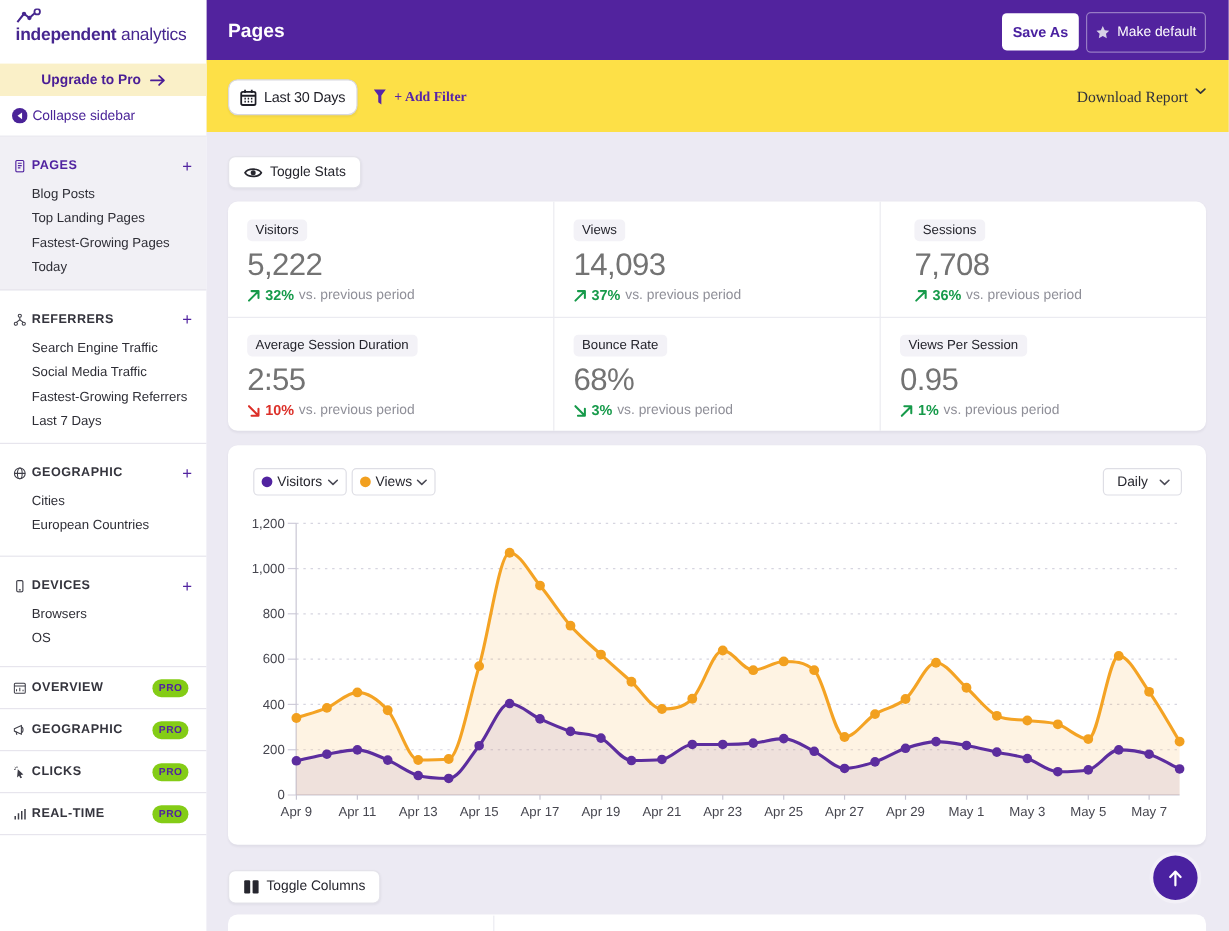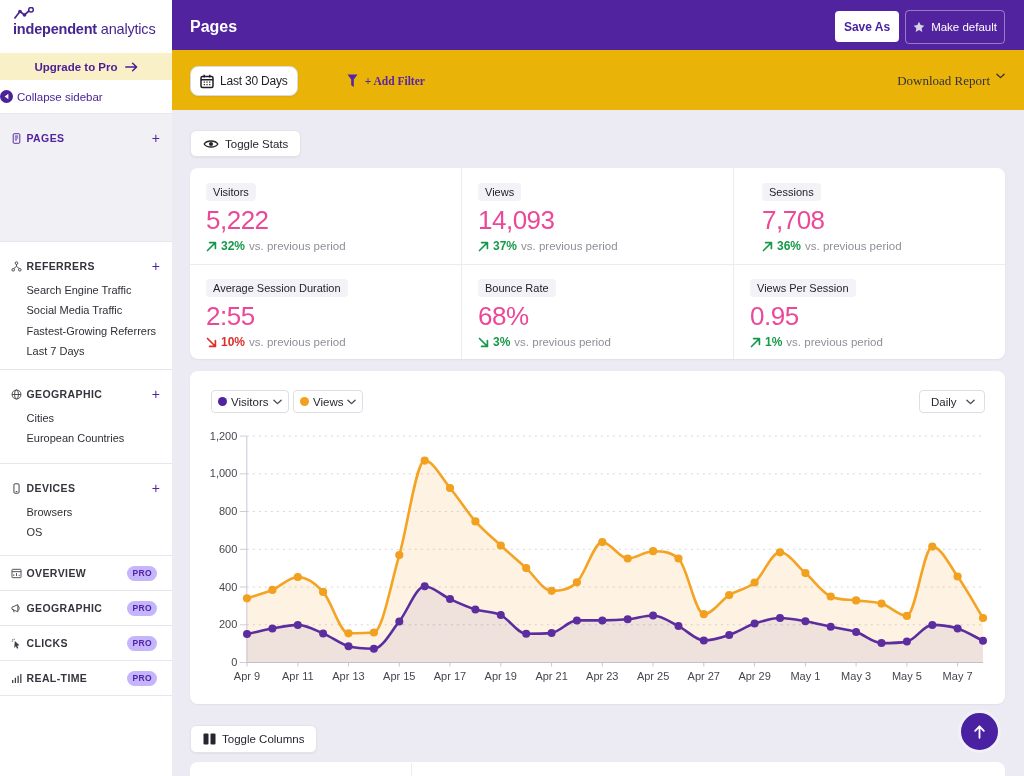--- a/index.html
+++ b/index.html
@@ -5,49 +5,49 @@
 <style>
   * { margin:0; padding:0; box-sizing:border-box; }
   html,body { width:1024px; height:776px; overflow:hidden; }
   body { font-family:"Liberation Sans", sans-serif; background:#eceaf3; position:relative; }
   .sidebar { position:absolute; left:0; top:0; width:172px; height:776px; background:#fff; z-index:5; }
   .logoblk { height:53px; display:flex; align-items:center; padding-left:13px; position:relative; }
   .logotxt { font-size:14.5px; color:#46268f; letter-spacing:-0.2px; margin-top:4px; white-space:nowrap; }
   .logotxt b { font-weight:700; }
   .logozig { position:absolute; left:13px; top:7px; }
   .upgrade { height:27px; background:#faf0c8; display:flex; align-items:center; justify-content:center; gap:7px; font-size:11.5px; font-weight:700; color:#4a1d96; }
-  .collapse { height:34px; display:flex; align-items:center; gap:4px; font-size:11.5px; color:#4a2398; border-bottom:1px solid #e7e5ed; }
+  .collapse { height:34px; display:flex; align-items:center; padding-left:10px; gap:4px; font-size:11.5px; color:#4a2398; border-bottom:1px solid #e7e5ed; }
   .sect { padding:13px 12px 0 11px; border-bottom:1px solid #e7e5ed; overflow:hidden; }
   .sect.h128 { height:128px; } .sect.h94 { height:94px; } .sect.h92 { height:92px; }
   .sect.active { background:#f1f0f5; }
   .secthead { display:flex; align-items:center; height:22px; }
   .secthead .sicon { width:11px; height:11px; margin-right:4.5px; flex:none; }
   .secthead .slabel { font-size:10.5px; font-weight:700; letter-spacing:0.4px; color:#34343d; flex:1; }
   .sect.active .slabel { color:#5123a0; }
   .plus { color:#5123a0; font-size:14px; font-weight:400; line-height:12px; }
   .sitems { margin:3px 0 0 15.5px; }
   .sitems div { font-size:11px; color:#2e2e36; line-height:20.4px; white-space:nowrap; }
   .prorow { height:35px; display:flex; align-items:center; padding:0 12px 0 11px; border-bottom:1px solid #e7e5ed; }
   .prorow .sicon { width:11px; height:11px; margin-right:4.5px; flex:none; }
   .prorow .slabel { font-size:10.5px; font-weight:700; letter-spacing:0.4px; color:#34343d; flex:1; }
-  .probadge { background:#c4b5fd; color:#5123a0; font-size:8.5px; font-weight:700; letter-spacing:0.4px; border-radius:8px; padding:2.5px 5px; margin-right:3px; }
+  .probadge { background:#84cc16; color:#5123a0; font-size:8.5px; font-weight:700; letter-spacing:0.4px; border-radius:8px; padding:2.5px 5px; margin-right:3px; }
   .main { position:absolute; left:172px; top:0; width:852px; height:776px; }
   .pghead { height:50px; background:#52239e; display:flex; align-items:center; padding:3px 19px 0 18px; }
   .pghead h1 { color:#fff; font-size:16px; font-weight:700; flex:1; }
   .btn-saveas { background:#fff; color:#4a21a0; font-size:12px; font-weight:700; border-radius:4px; height:31px; padding:0 9px; display:flex; align-items:center; margin-right:6px; }
   .btn-mkdef { border:1px solid rgba(255,255,255,0.4); color:#fff; font-size:11.5px; font-weight:400; border-radius:4px; height:31px; padding:16px 7px; display:flex; align-items:center; gap:6px; }
-  .filterbar { height:60px; background:#eab308; display:flex; align-items:center; padding:2px 19px 0 18px;gap:36px; }
+  .filterbar { height:60px; background:#fde047; display:flex; align-items:center; padding:2px 19px 0 18px; }
   .btn-date { background:#fff; border:1px solid #d8d8df; border-radius:8px; height:30px; padding:0 9px; display:flex; align-items:center; gap:6px; font-size:12px; letter-spacing:-0.2px; color:#1e1e26; box-shadow:0 1px 2px rgba(16,24,40,.06); }
   .addfilter { display:flex; align-items:center; gap:7px; margin-left:13px; font-size:11.5px; font-weight:700; color:#5724a8; flex:1;font-family:Liberation Serif, serif; }
   .dlreport { font-size:13px; color:#32323c; display:flex; align-items:flex-start; gap:6px;font-family:Liberation Serif, serif; }
   .btn-white { background:#fff; border:1px solid #e4e3ea; border-radius:6px; display:flex; align-items:center; gap:6px; font-size:11.5px; color:#26262e; box-shadow:0 1px 2px rgba(16,24,40,.05); }
   .card { position:absolute; background:#fff; border-radius:8px; box-shadow:0 1px 2px rgba(16,24,40,.05); }
   .statcell { position:absolute; padding:14px 16px; }
   .statpill { display:inline-block; background:#f3f2f7; border-radius:4px; padding:3px 7px; font-size:11px; color:#23232b; }
-  .statnum { font-size:26px; line-height:27px; font-weight:400; color:#ec4899; margin-top:6px; letter-spacing:-0.5px; }
+  .statnum { font-size:26px; line-height:27px; font-weight:400; color:#737373; margin-top:6px; letter-spacing:-0.5px; }
   .statchg { margin-top:5px; font-size:11.5px; color:#8f8f98; display:flex; align-items:center; gap:4px; }
   .statchg b.g { color:#169a4a; font-size:12px; }
   .statchg b.r { color:#dc2f28; font-size:12px; }
   .vdiv { position:absolute; width:1px; background:#ebebf1; }
   .hdiv { position:absolute; height:1px; background:#ebebf1; }
   .chip { position:absolute; background:#fff; border:1px solid #dedee5; border-radius:4px; height:23px; display:flex; align-items:center; gap:4px; padding:0 6px; font-size:11.5px; color:#26262e; }
   .dot { width:9px; height:9px; border-radius:50%; }
   .fab { position:absolute; left:786px; top:710px; width:43px; height:43px; border-radius:50%; background:#4a21a0; border:3px solid #f2f0f7; display:flex; align-items:center; justify-content:center; }
 </style>
 </head>
@@ -71,20 +71,26 @@
       </svg> Collapse sidebar</div>
   <div class="sect active h128">
     <div class="secthead">
       <svg class="sicon" viewBox="0 0 15 15" fill="none" stroke="#5123a0" stroke-width="1.3">
           <rect x="3" y="1" width="9" height="13" rx="1.2"></rect>
           <path d="M5.3 4.2 H9.7 M5.3 6.8 H9.7 M5.3 9.4 H8.2"></path>
         </svg>
       <div class="slabel">PAGES</div>
         <div class="plus">+</div>
     </div>
+    <div class="sitems">
+        <div>Blog Posts</div>
+        <div>Top Landing Pages</div>
+        <div>Fastest-Growing Pages</div>
+        <div>Today</div>
+      </div>
   </div>
   <div class="sect h128">
     <div class="secthead">
       <svg class="sicon" viewBox="0 0 15 15" fill="none" stroke="#3d3d47" stroke-width="1.2">
           <circle cx="7.5" cy="2.9" r="1.8"></circle>
           <circle cx="3" cy="12" r="1.8"></circle>
           <circle cx="12" cy="12" r="1.8"></circle>
           <path d="M7.5 4.7 V7.4 M7.5 7.4 L3.6 10.4 M7.5 7.4 L11.4 10.4"></path>
         </svg>
       <div class="slabel">REFERRERS</div>

